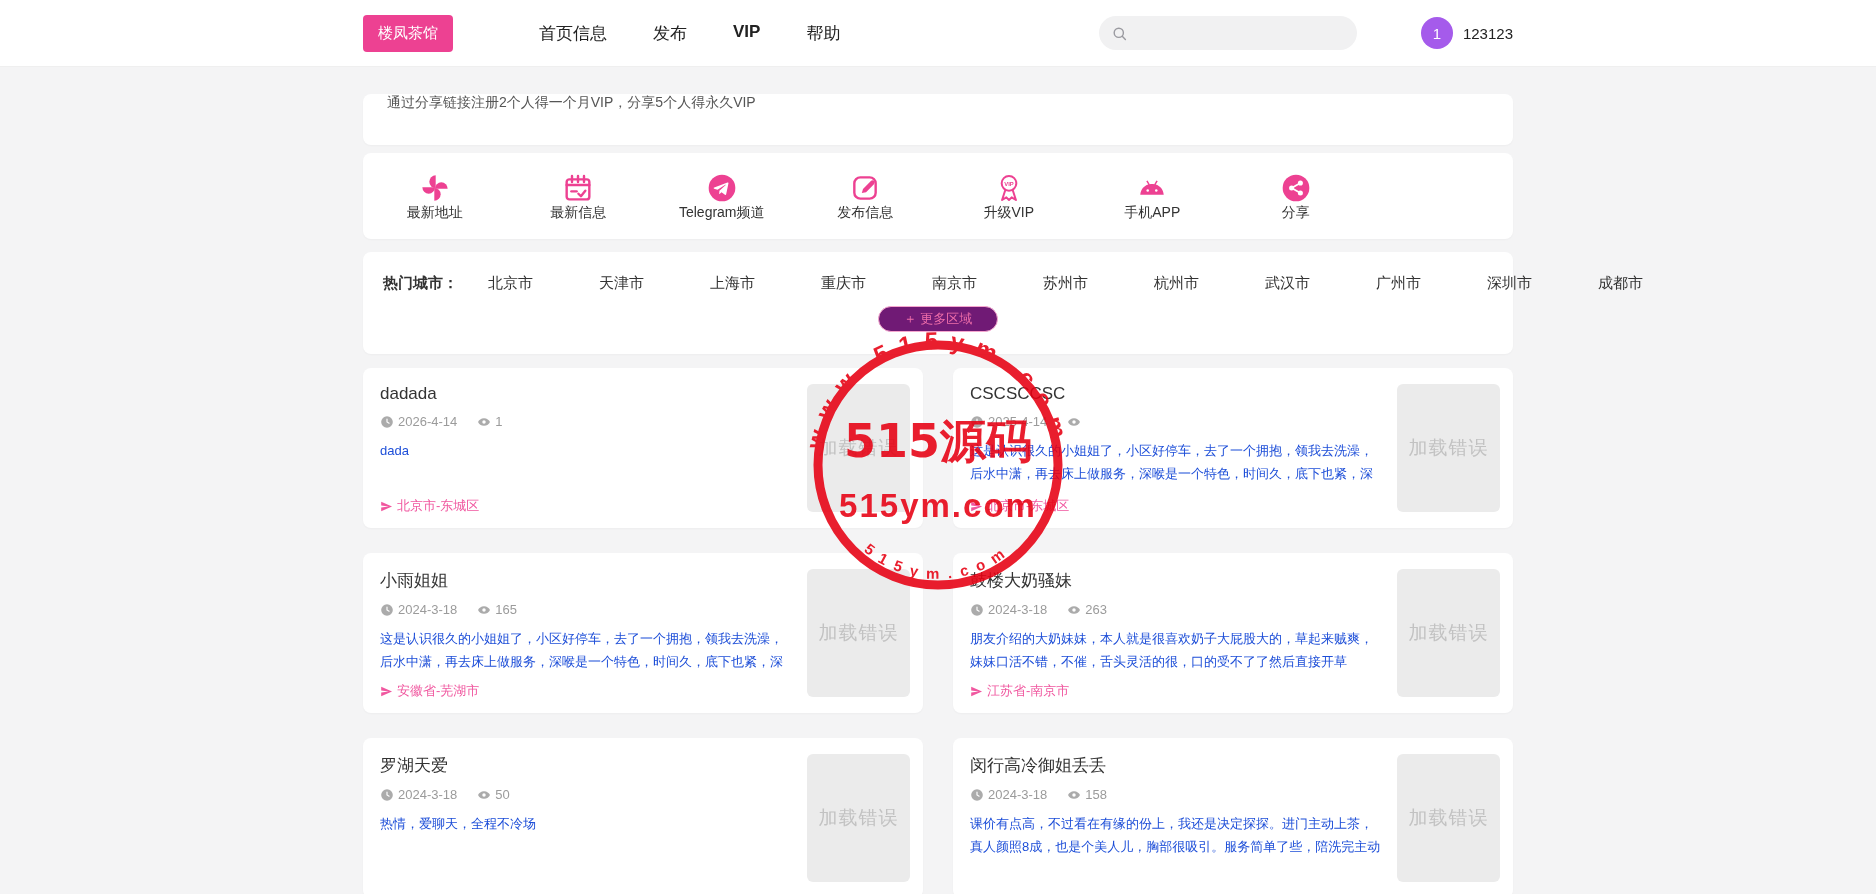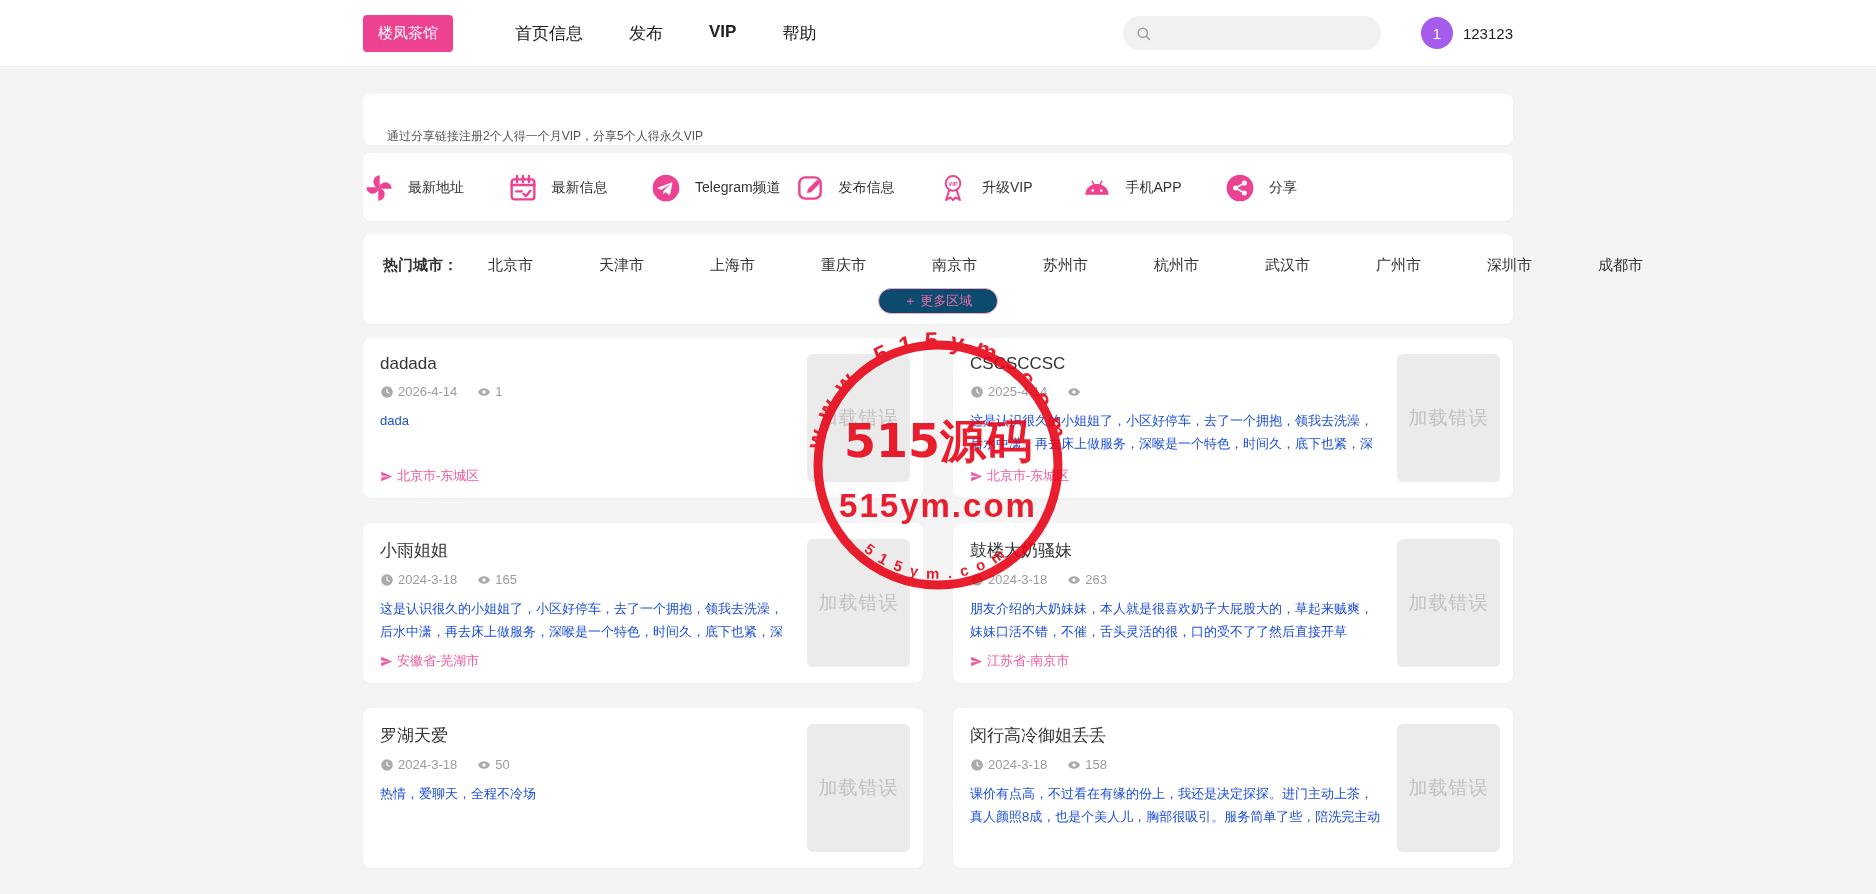--- a/index.html
+++ b/index.html
@@ -5,52 +5,52 @@
   * { box-sizing: border-box; }
   html,body { margin:0; padding:0; }
   body {
     width:1876px; height:894px; overflow:hidden;
     background:#f4f4f5;
     font-family:"Liberation Sans","DejaVu Sans",sans-serif;
     position:relative; color:#333;
   }
   
   .header { background:#fff; height:67px; border-bottom:1px solid #efefef; }
-  .header-inner { width:1150px; margin:0 auto; height:100%; display:flex; align-items:center; }
+  .header-inner { width:1150px; margin:0 auto; height:100%; display:flex; align-items:center;gap:24px; }
   .logo { background:#ed4192; color:#fff; font-size:15px; padding:9px 15px; border-radius:4px; cursor:pointer; white-space:nowrap; }
   .nav { display:flex; margin-left:62px; gap:46px; font-size:17px; color:#222; }
   .nav-item { cursor:pointer; white-space:nowrap; }
   .nav-item.bold { font-weight:bold; }
   .h-spacer { flex:1; }
   .search { width:258px; height:34px; background:#f1f1f2; border-radius:17px; display:flex; align-items:center; padding:0 12px; gap:7px; }
   .search svg { width:17px; height:17px; flex-shrink:0; }
   .search input { border:none; background:transparent; outline:none; flex:1; font-size:14px; color:#333; min-width:0; }
   .user { display:flex; align-items:center; gap:10px; margin-left:40px; cursor:pointer; }
   .avatar { width:32px; height:32px; border-radius:50%; background:#a55beb; color:#fff; display:flex; align-items:center; justify-content:center; font-size:15px; }
   .username { font-size:15px; color:#222; }
 
   
   .main { width:1150px; margin:0 auto; padding-top:27px; }
   .card-box { background:#fff; border-radius:8px; box-shadow:0 1px 2px rgba(0,0,0,.03); }
-  .notice-card { height:51px; display:flex; align-items:flex-end; padding:0 24px; font-size:12px; color:#555; margin-bottom:8px; }
+  .notice-card { height:51px; display:flex; align-items:flex-start; padding:0 24px; font-size:14px; color:#555; margin-bottom:8px; }
 
   .quick-card { display:grid; grid-template-columns:repeat(7,143.5px); padding:19px 0 17px; margin-bottom:13px; }
-  .quick-item { display:flex; flex-direction:row; align-items:center; gap:13px; cursor:pointer; }
+  .quick-item { display:flex; flex-direction:column; align-items:center; cursor:pointer; }
   .quick-icon { width:32px; height:32px; color:#ed4192; }
   .quick-icon svg { width:100%; height:100%; display:block; }
   .quick-label { font-size:14px; color:#333; }
 
   .cities-card { padding:22px 20px 10px; margin-bottom:14px; }
   .cities-row { display:flex; align-items:center; font-size:15px; color:#333; }
   .cities-label { font-weight:bold; margin-right:30px; white-space:nowrap; }
   .cities-list { display:flex; gap:66px; }
   .city { cursor:pointer; white-space:nowrap; }
-  .more-pill { margin:13px auto 0; display:flex; align-items:center; justify-content:center; gap:3px;
+  .more-pill { margin:13px auto 12px; display:flex; align-items:center; justify-content:center; gap:3px;
     width:120px; height:26px; border:1px solid #f6a7cf; color:#f06eaa; border-radius:13px;
-    font-size:13px; background:#0c4a6e; cursor:pointer; }
+    font-size:13px; background:#701a75; cursor:pointer; }
 
   .section-head { display:flex; align-items:center; margin:16px 2px 15px; }
   .flame { width:18px; height:18px; margin-right:8px; }
   .section-title { font-size:17px; color:#333; }
   .filter { margin-left:14px; color:#999; font-size:15px; display:flex; align-items:center; gap:3px; cursor:pointer; }
   .filter svg { width:14px; height:14px; }
 
   .cards-grid { display:grid; grid-template-columns:1fr 1fr; column-gap:30px; row-gap:25px; }
   .info-card { height:160px; padding:13px 13px 13px 17px; display:flex; gap:16px; cursor:pointer; }
   .card-main { flex:1; display:flex; flex-direction:column; min-width:0; }

